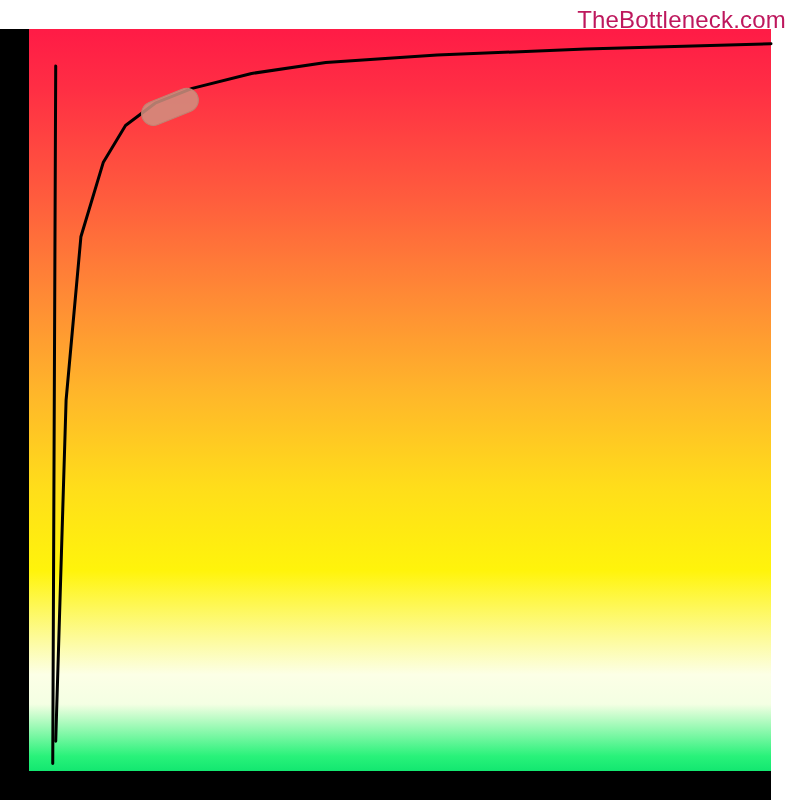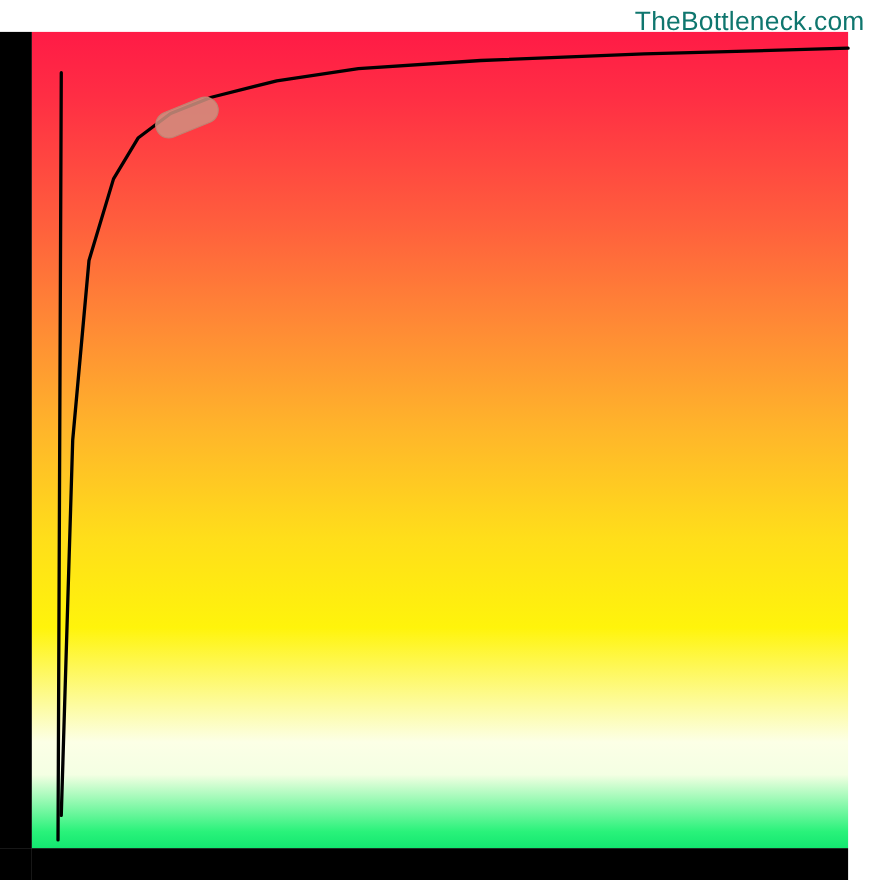--- a/index.html
+++ b/index.html
@@ -15,21 +15,21 @@
     position: relative;
     width: 800px;
     height: 800px;
   }
   .branding {
     position: absolute;
     top: 6px;
     right: 14px;
     font-size: 24px;
     font-weight: 400;
-    color: #0f766e;
+    color: #be185d;
     letter-spacing: 0.2px;
     text-align: center;
   }
   .plot-area {
     position: absolute;
     left: 29px;
     top: 29px;
     width: 742px;
     height: 742px;
     

